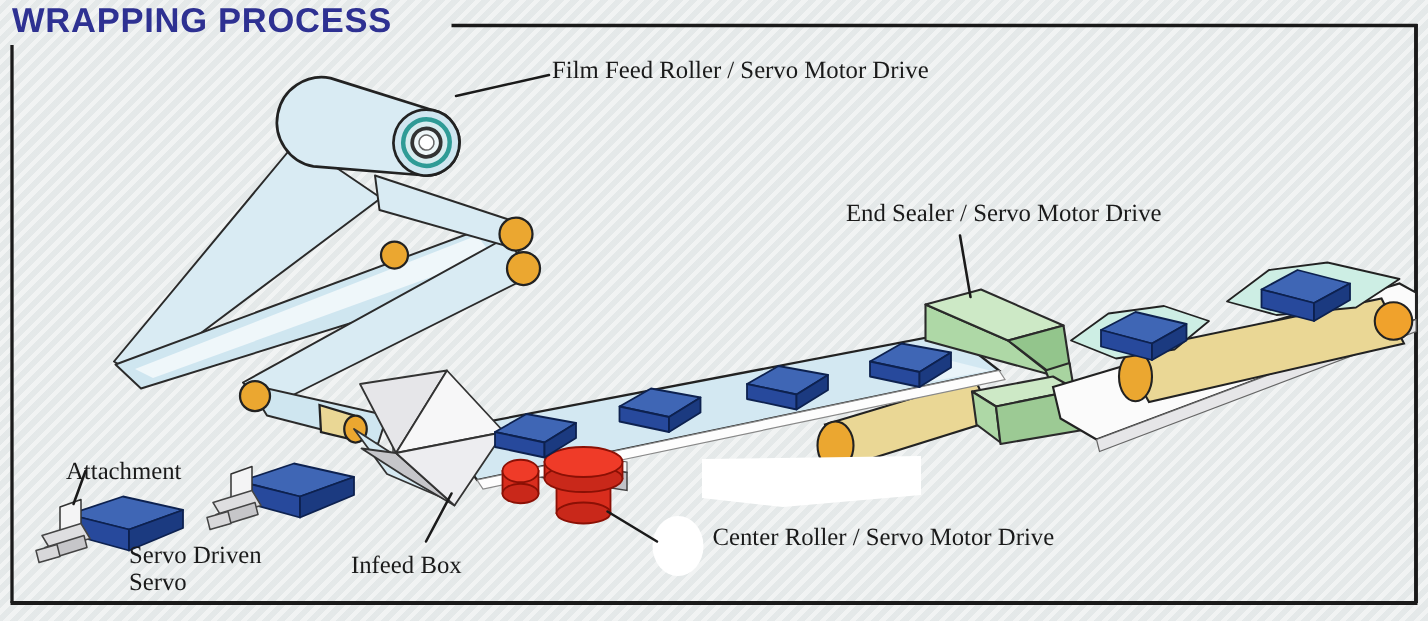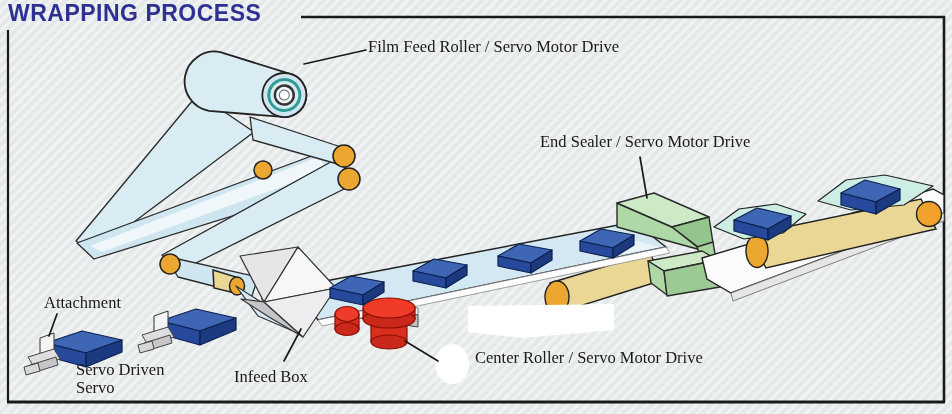--- a/index.html
+++ b/index.html
@@ -196,22 +196,22 @@
     <line x1="640" y1="157" x2="647" y2="198"></line>
     <line x1="57" y1="314" x2="49" y2="336"></line>
     <line x1="301" y1="329" x2="284" y2="361"></line>
     <line x1="405" y1="341" x2="438" y2="361"></line>
   </g>
 </svg>
 
 <div class="title">WRAPPING PROCESS</div>
 
 <div class="lbl" style="left:368px;top:38px">Film Feed Roller / Servo Motor Drive</div>
-<div class="lbl" style="left:540px;top:133px">End Sealer / Servo Motor Drive</div>
-<div class="lbl" style="left:44px;top:294px">Attachment</div>
-<div class="lbl" style="left:76px;top:361px">
+<div class="lbl" style="left:564px;top:133px">End Sealer / Servo Motor Drive</div>
+<div class="lbl" style="left:44px;top:305px">Attachment</div>
+<div class="lbl" style="left:86px;top:361px">
   <div>Servo Driven</div>
   <div>Servo</div>
 </div>
 <div class="lbl" style="left:234px;top:368px">Infeed Box</div>
 <div class="lbl" style="left:475px;top:349px">Center Roller / Servo Motor Drive</div>
 
 </div>
 
 </body></html>

